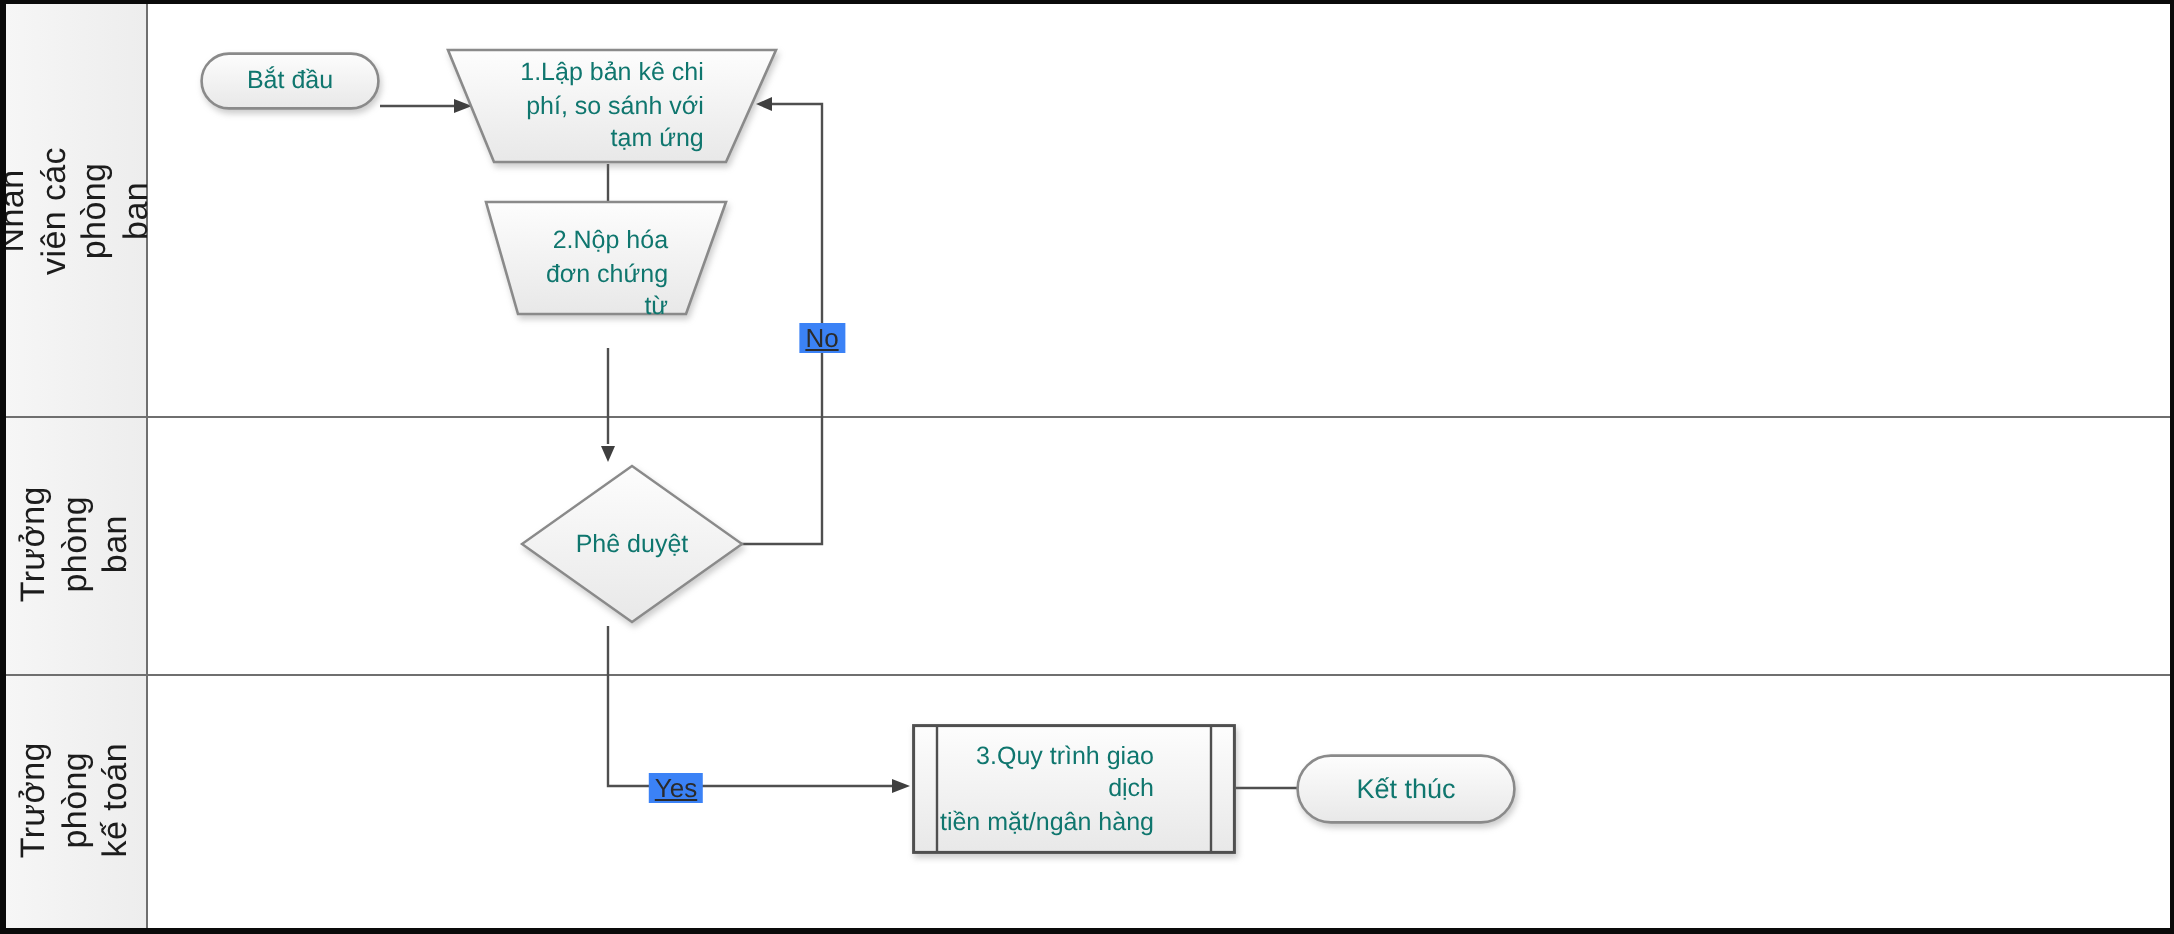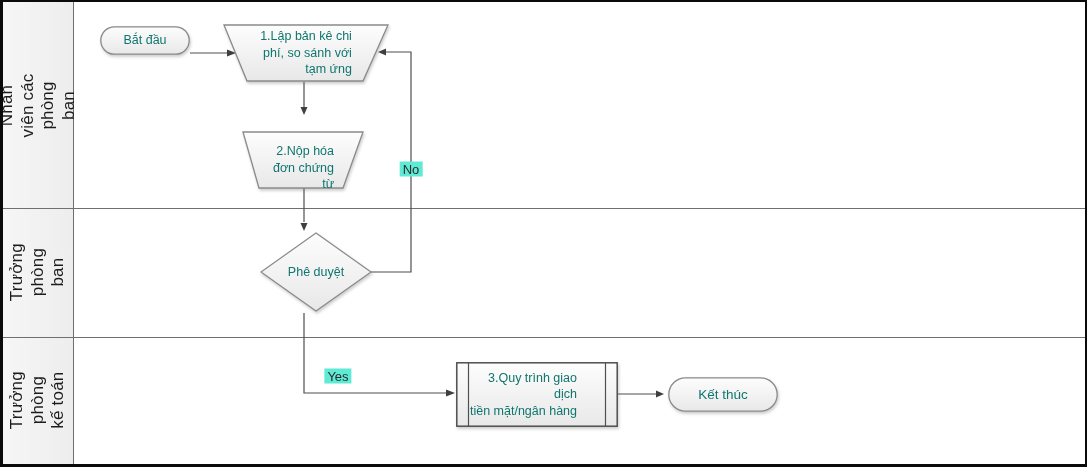--- a/index.html
+++ b/index.html
@@ -32,22 +32,22 @@
   .node { position:absolute; z-index:10; }
   .node svg { position:absolute; left:0; top:0; overflow:visible;
     filter:drop-shadow(1.5px 2px 1.5px rgba(110,110,110,0.35)); }
   .node-label {
     position:absolute; inset:0; display:flex; align-items:center; justify-content:center;
     text-align:right; font-size:12.5px; color:#0f766e; white-space:pre-line;
     line-height:1.32; z-index:11;
   }
   .edge-layer { position:absolute; left:0; top:0; z-index:5; pointer-events:none; }
   .edge-label {
-    position:absolute; transform:translate(-50%,-50%); background:#5eead4;
-    padding:0 3px; font-size:13px; color:#2b2b2b; z-index:6;
+    position:absolute; transform:translate(-50%,-50%); background:#3b82f6;
+    padding:0 3px; font-size:13px; color:#2b2b2b; z-index:6;text-decoration:underline;
   }
 </style>
 </head>
 <body>
 
 <div class="canvas">
 
   <svg width="0" height="0" style="position:absolute">
     <defs>
       <linearGradient id="shapeGrad" x1="0" y1="0" x2="0" y2="1">
@@ -87,39 +87,39 @@
       <path d="M236,53 L227,49.5 L227,56.5 Z"></path>
       <path d="M304,115 L300.5,107 L307.5,107 Z"></path>
       <path d="M304,231 L300.5,223 L307.5,223 Z"></path>
       <path d="M378,52 L386,48.5 L386,55.5 Z"></path>
       <path d="M455,393 L446,389.5 L446,396.5 Z"></path>
       <path d="M664,394 L656,390.5 L656,397.5 Z"></path>
     </g>
   </svg>
 
   <div class="edge-label" style="left:411px;top:169px">No</div>
-  <div class="edge-label" style="left:338px;top:376px">Yes</div>
+  <div class="edge-label" style="left:338px;top:394px">Yes</div>
 
   <div class="node" style="left:100px;top:26px;width:90px;height:29px">
     <svg width="90" height="29">
       <rect x="0.8" y="0.8" width="88.4" height="27.4" rx="13.7" ry="13.7" fill="url(#shapeGrad)" stroke="#8a8a8a" stroke-width="1.3"></rect>
     </svg>
     <div class="node-label">Bắt đầu</div>
   </div>
 
   <div class="node" style="left:223px;top:24px;width:166px;height:58px">
     <svg width="166" height="58">
       <polygon points="1,1 165,1 140,57 24,57" fill="url(#shapeGrad)" stroke="#8a8a8a" stroke-width="1.3"></polygon>
     </svg>
     <div class="node-label" style="left:22px;right:22px">1.Lập bản kê chi
 phí, so sánh với
 tạm ứng</div>
   </div>
 
-  <div class="node" style="left:242px;top:131px;width:123px;height:74px">
+  <div class="node" style="left:242px;top:100px;width:123px;height:74px">
     <svg width="123" height="58">
       <polygon points="1,1 121,1 101,57 17,57" fill="url(#shapeGrad)" stroke="#8a8a8a" stroke-width="1.3"></polygon>
     </svg>
     <div class="node-label" style="left:14px;right:14px">2.Nộp hóa
 đơn chứng
 từ</div>
   </div>
 
   <div class="node" style="left:260px;top:232px;width:112px;height:80px">
     <svg width="112" height="80">
@@ -131,21 +131,21 @@
   <div class="node" style="left:456px;top:362px;width:134px;height:65px">
     <svg width="162" height="65">
       <rect x="0.8" y="0.8" width="160.4" height="63.4" fill="url(#shapeGrad)" stroke="#4f4f4f" stroke-width="1.5"></rect>
       <line x1="12.5" y1="1" x2="12.5" y2="64" stroke="#4f4f4f" stroke-width="1.2"></line>
       <line x1="149.5" y1="1" x2="149.5" y2="64" stroke="#4f4f4f" stroke-width="1.2"></line>
     </svg>
     <div class="node-label" style="left:13px;right:13px">3.Quy trình giao dịch
 tiền mặt/ngân hàng</div>
   </div>
 
-  <div class="node" style="left:668px;top:377px;width:110px;height:35px">
+  <div class="node" style="left:648px;top:377px;width:110px;height:35px">
     <svg width="110" height="35">
       <rect x="0.8" y="0.8" width="108.4" height="33.4" rx="16.7" ry="16.7" fill="url(#shapeGrad)" stroke="#8a8a8a" stroke-width="1.3"></rect>
     </svg>
     <div class="node-label" style="font-size:13.5px">Kết thúc</div>
   </div>
 
   <div class="frame"></div>
 </div>
 
 </body></html>

